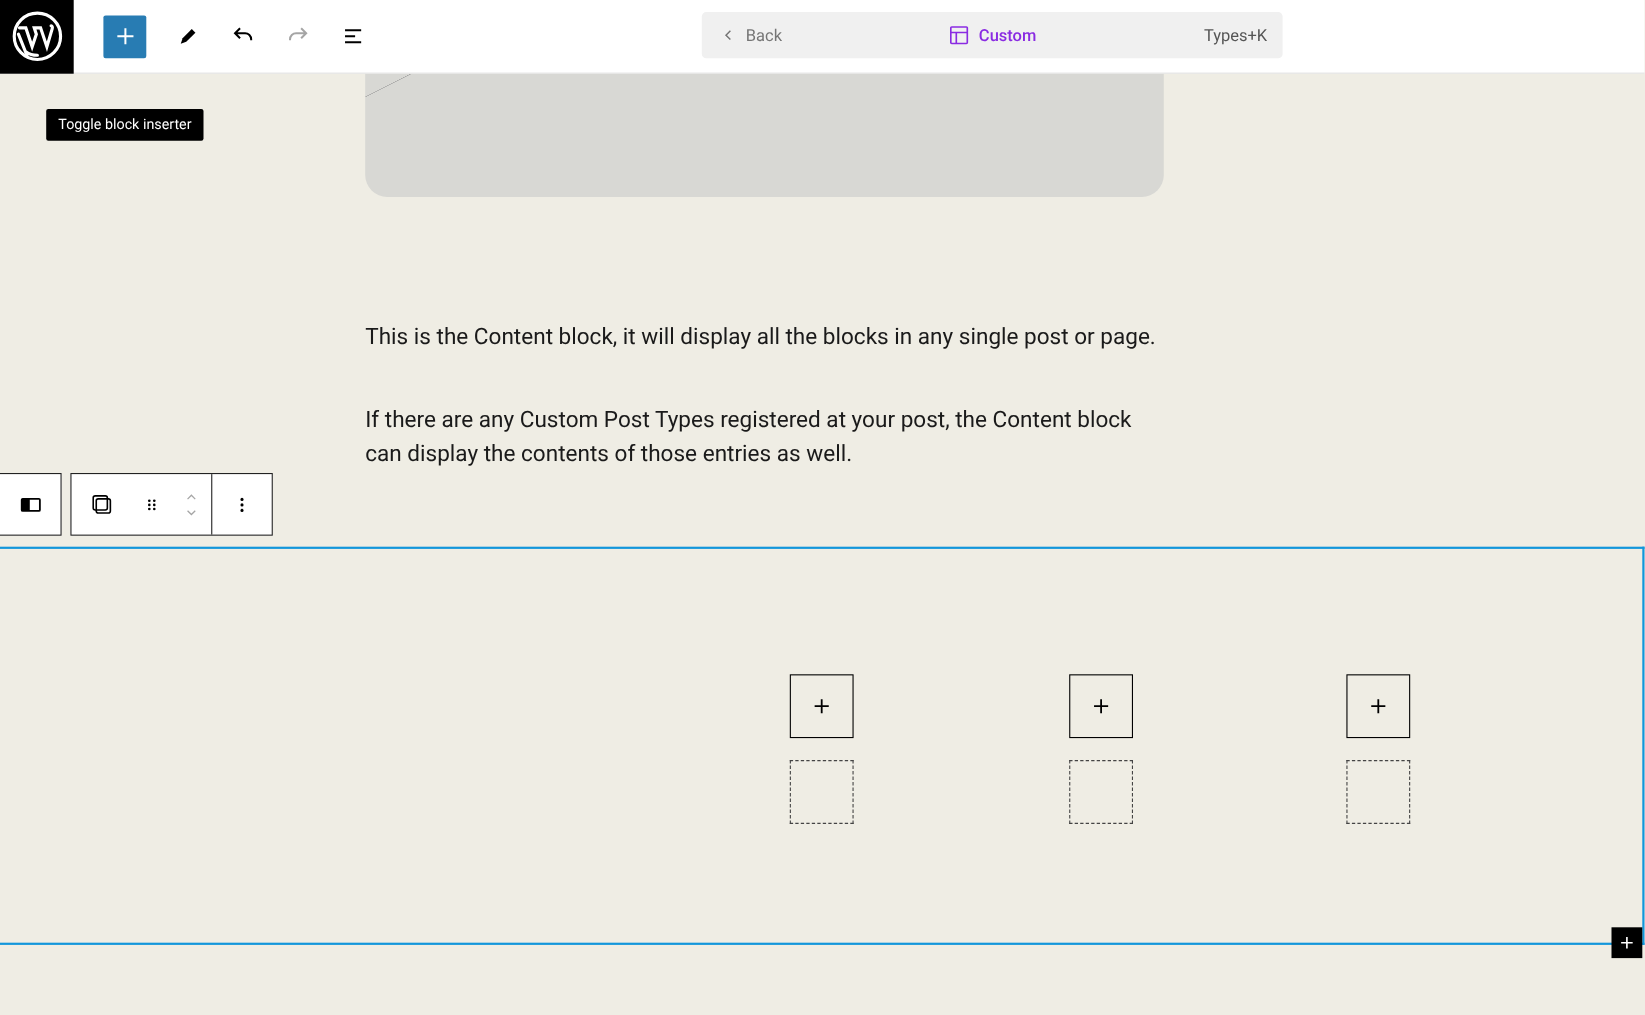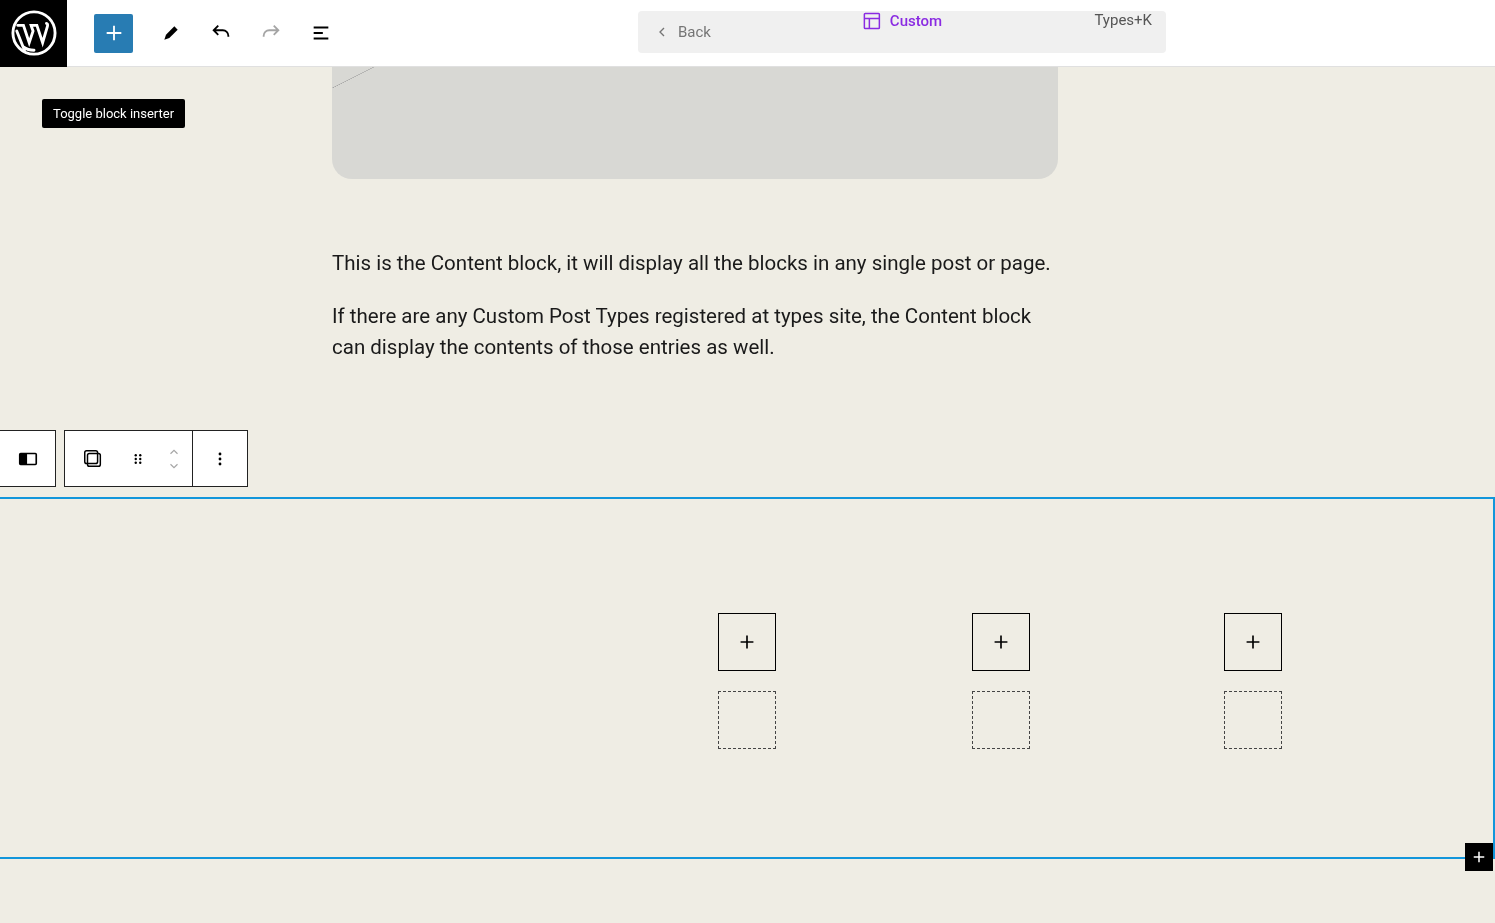--- a/index.html
+++ b/index.html
@@ -41,21 +41,21 @@
     cursor: pointer;
     margin-left: 6px;
   }
   .tool-btn.disabled { opacity: .35; cursor: default; }
   .center-bar {
     position: absolute;
     left: 638px; top: 11px;
     width: 528px; height: 42px;
     background: #f0f0f0;
     border-radius: 4px;
-    display: flex; 
+    display: flex; align-items: center;
     color: #666;
     font-size: 15px;
   }
   .center-bar .back {
     display:flex; align-items:center; gap:8px;
     margin-left: 16px; color:#757575;
   }
   .center-bar .pages {
     position:absolute; left:50%; transform:translateX(-50%);
     display:flex; align-items:center; gap:8px;
@@ -95,21 +95,21 @@
     background: linear-gradient(to bottom right, transparent calc(50% - 0.5px), #999 50%, transparent calc(50% + 0.5px));
   }
   .content-text {
     position: absolute;
     left: 332px; top: 181px;
     width: 725px;
     color: #1a1a1a;
     font-size: 20.5px;
     line-height: 1.5;
   }
-  .content-text p { margin-bottom: 22px; }
+  .content-text p { margin-bottom: 22px; margin-top: 44px; }
   .block-toolbar {
     position: absolute;
     left: 0; top: 363px;
     display: flex;
     z-index: 50;
   }
   .bt-group {
     background:#fff;
     border:1px solid #222;
     display:flex;
@@ -211,21 +211,21 @@
   </div>
 </div>
 
 <div class="tooltip">Toggle block inserter</div>
 
 <div class="canvas">
   <div class="img-placeholder"></div>
 
   <div class="content-text">
     <p>This is the Content block, it will display all the blocks in any single post or page.</p>
-    <p>If there are any Custom Post Types registered at types site, the Content block can display the contents of those entries as well.</p>
+    <p>If there are any Custom Post Types registered at your post, the Content block can display the contents of those entries as well.</p>
   </div>
 
   <div class="block-toolbar">
     <div class="bt-group" style="margin-left:-1px;">
       <div class="bt-btn">
         <svg viewBox="0 0 24 24" width="22" height="22">
             <rect x="3" y="6" width="18" height="12" rx="1" fill="none" stroke="#000" stroke-width="1.8"></rect>
             <rect x="3" y="6" width="8" height="12" rx="1" fill="#000"></rect>
           </svg>
       </div>

